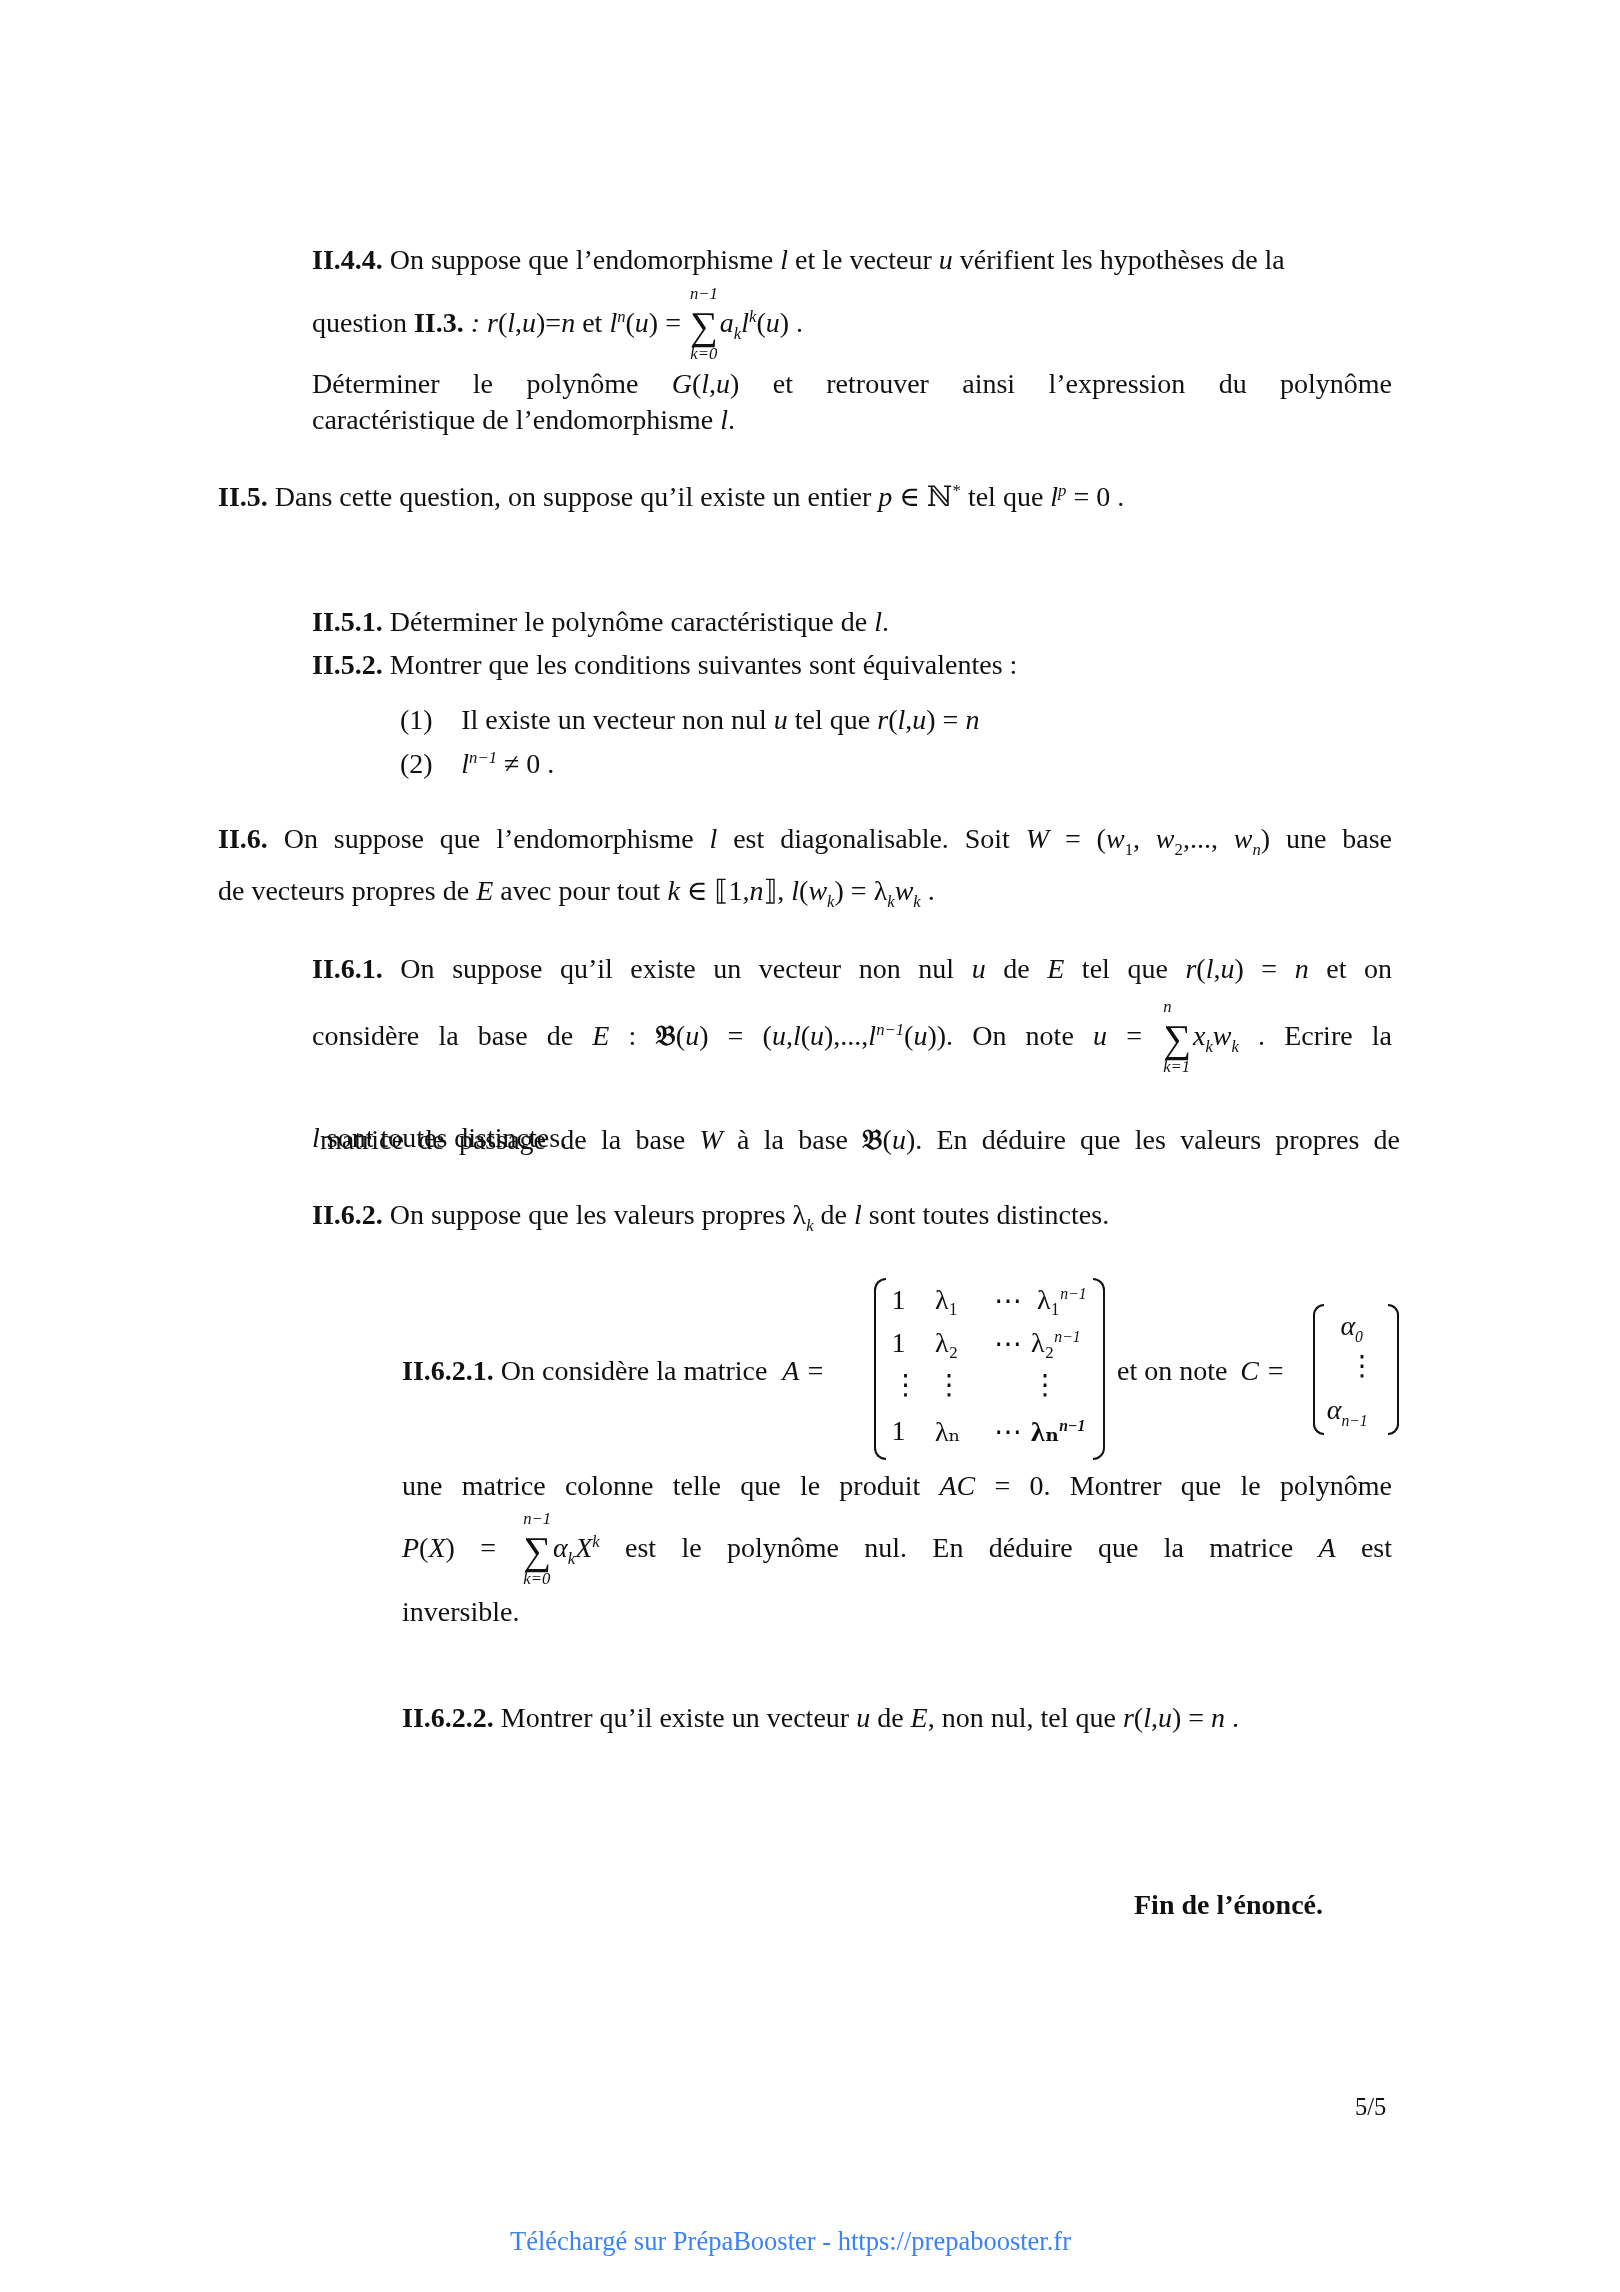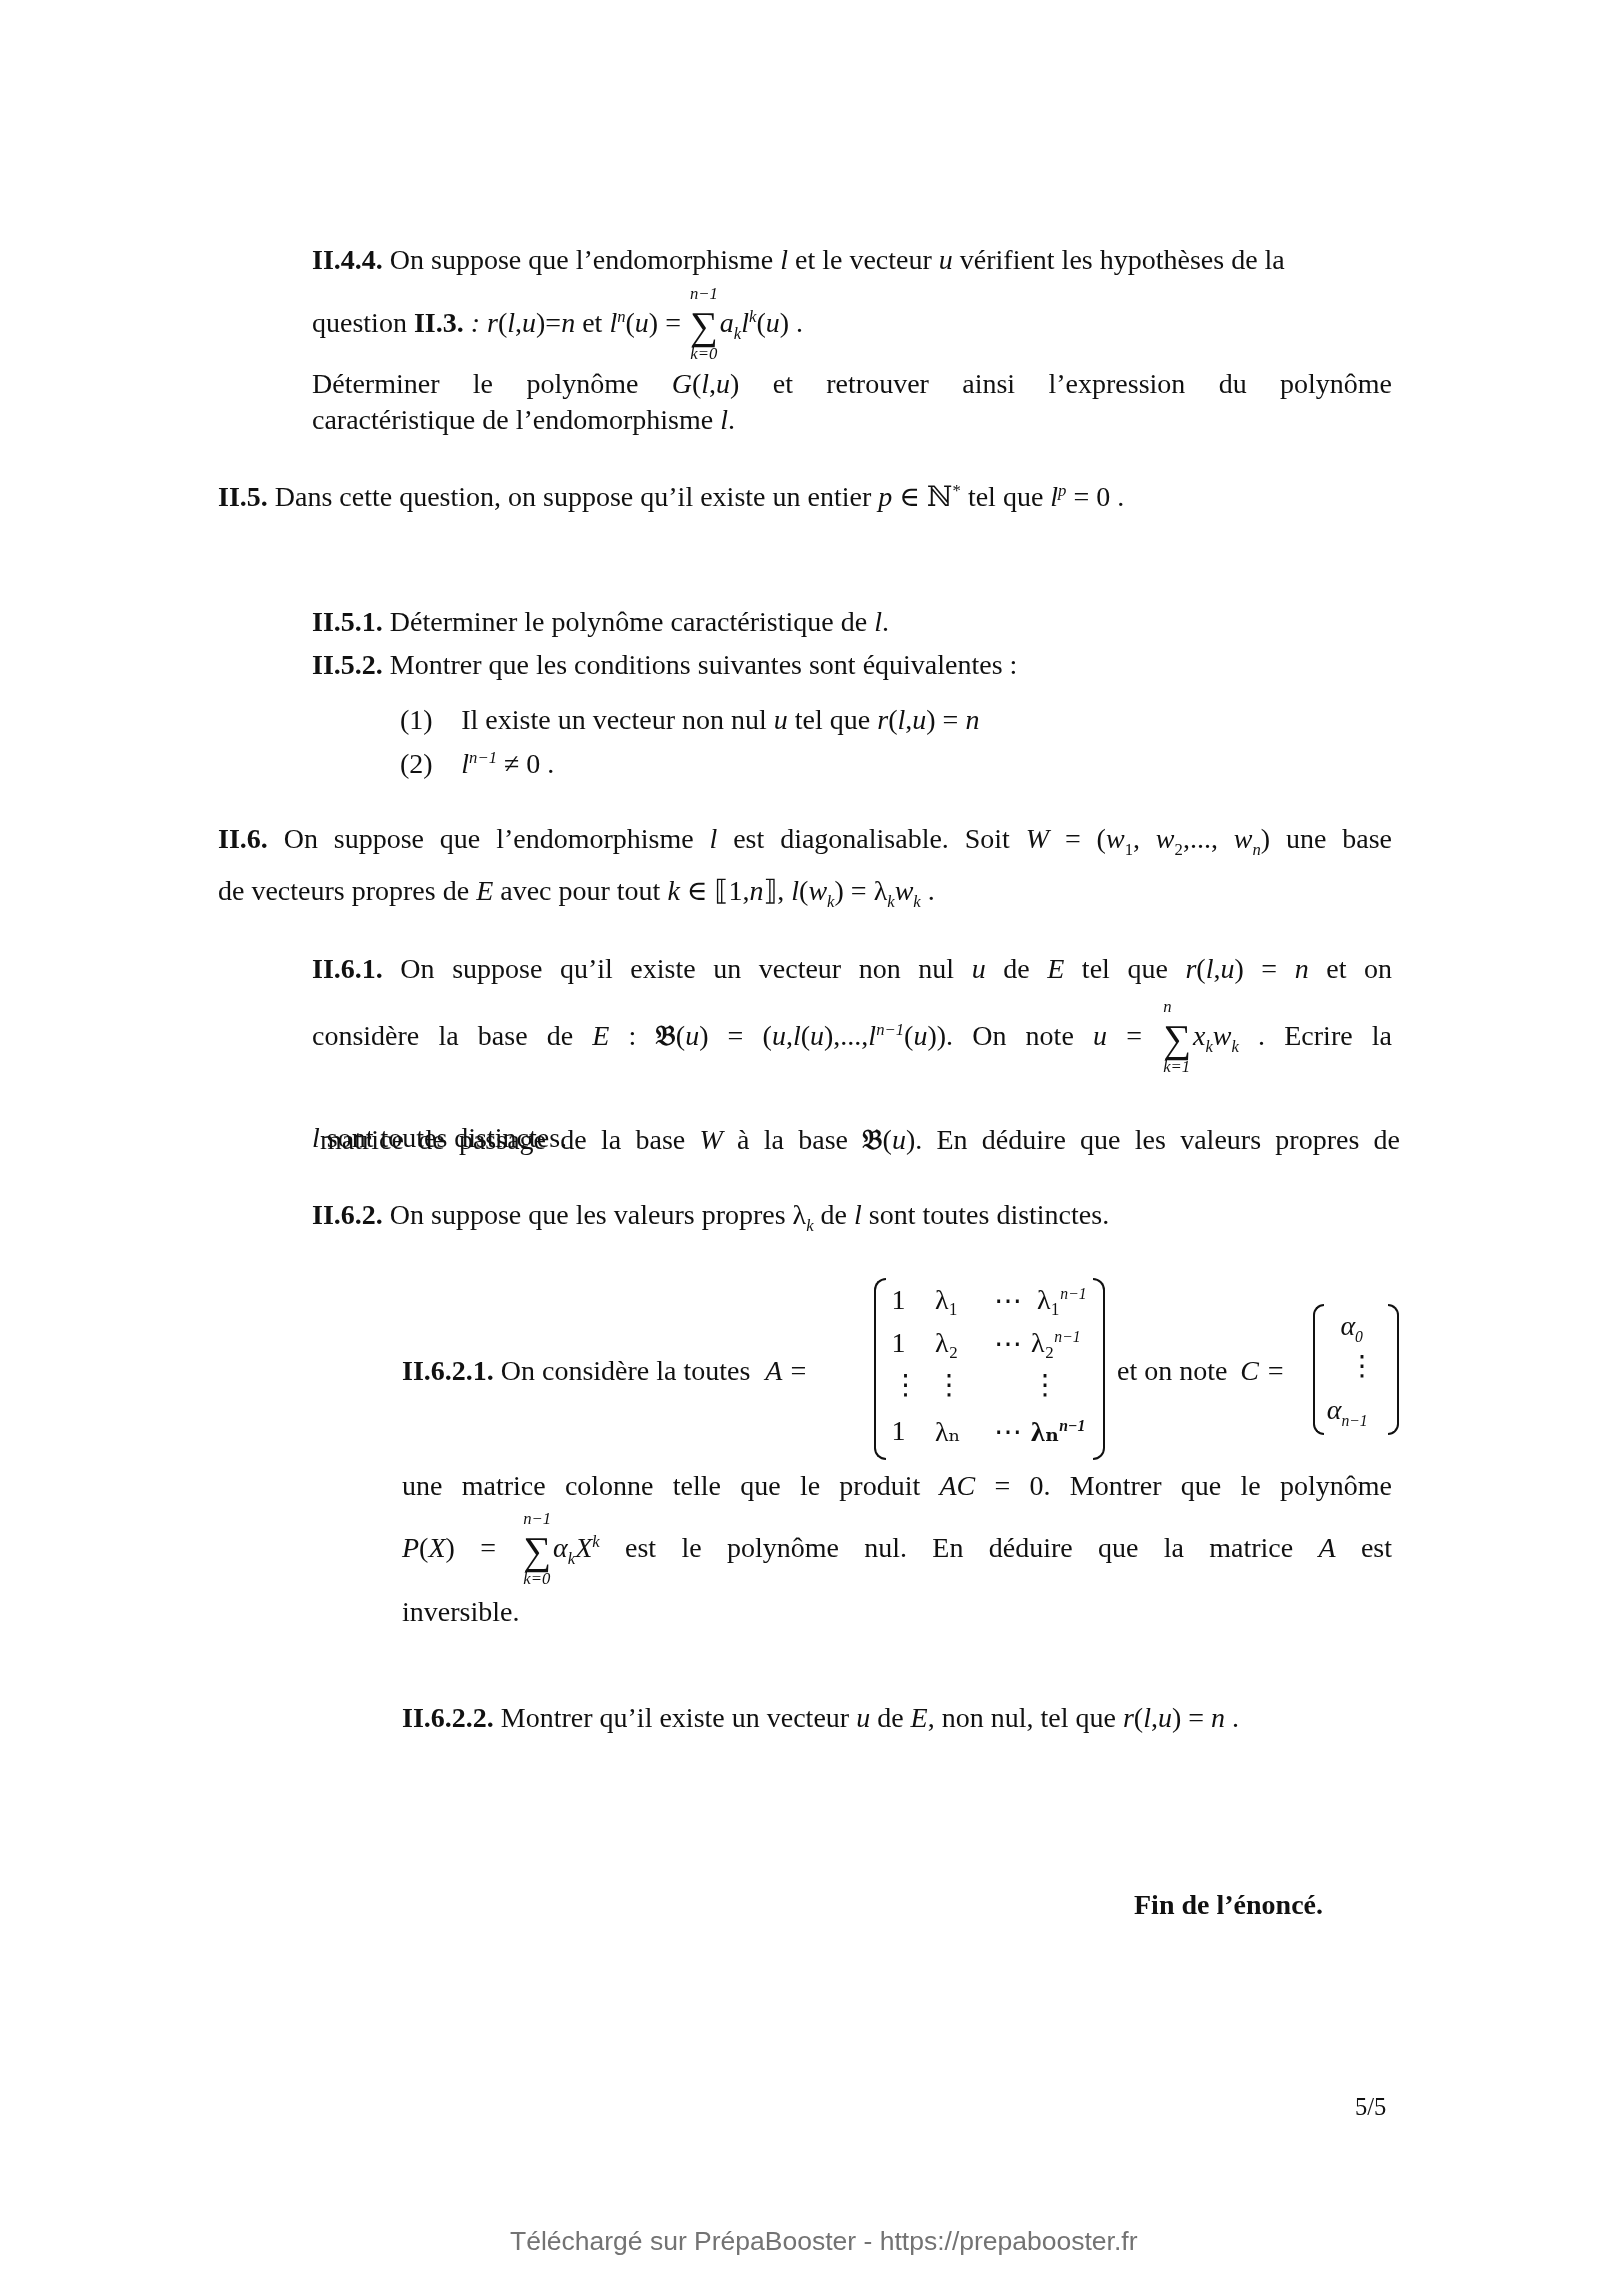--- a/index.html
+++ b/index.html
@@ -15,21 +15,21 @@
     .sum .top { position: absolute; top: -19.6px; left: 0; right: 0; }
     .sum .bot { position: absolute; bottom: -17.6px; left: 0; right: 0; }
     sup, sub { font-size: 16.7px; line-height: 0; }
     .frak { font-family: "DejaVu Serif", serif; font-weight: bold; }
     .matrix { position: absolute; }
     .paren { position: absolute; border: 2px solid #111; }
     .paren.left { border-right: none; border-radius: 13.7px 0 0 13.7px; }
     .paren.right { border-left: none; border-radius: 0 13.7px 13.7px 0; }
     .cell { position: absolute; white-space: nowrap; font-size: 28px; }
     .cell sub, .cell sup { font-size: 15.7px; }
-    .footer { font-family: Liberation Sans, sans-serif; font-size: 26.5px; color: #737373; }
+    .footer { font-family: Liberation Serif, serif; font-size: 26.5px; color: #3b82f6; }
     .pagenum { font-size: 24.5px; }
   </style>
 </head>
 <body>
 
 <div class="line" style="left:312px; top:246px; width:1080px;">
   <span class="b">II.4.4.</span>
   <span>On suppose que l’endomorphisme <span class="i">l</span> et le vecteur <span class="i">u</span> vérifient les hypothèses de la</span>
 </div>
 <div class="line" style="left:312px; top:306px;">
@@ -87,21 +87,21 @@
   <span><span class="i">l</span> sont toutes distinctes.</span>
 </div>
 
 <div class="line" style="left:312px; top:1201px;">
   <span class="b">II.6.2.</span>
   <span>On suppose que les valeurs propres λ<sub class="i">k</sub> de <span class="i">l</span> sont toutes distinctes.</span>
 </div>
 
 <div class="line" style="left:402px; top:1357px;">
   <span class="b">II.6.2.1.</span>
-  <span>On considère la toutes</span>
+  <span>On considère la matrice</span>
   <span class="i" style="margin-left:7.8px;">A =</span>
 </div>
 
 <div class="matrix" style="left:874px; top:1278px; width:231px; height:182px;">
   <div class="paren left" style="left:0; top:0; width:9.8px; height:178px;"></div>
   <div class="paren right" style="right:0; top:0; width:9.8px; height:178px;"></div>
   <div id="matA">
       <div class="cell" style="left: 17.6px; top: 5.9px;">1</div>
       <div class="cell" style="left: 61px; top: 5.9px;">λ₁</div>
       <div class="cell" style="left: 120px; top: 5.9px;">⋯</div>

